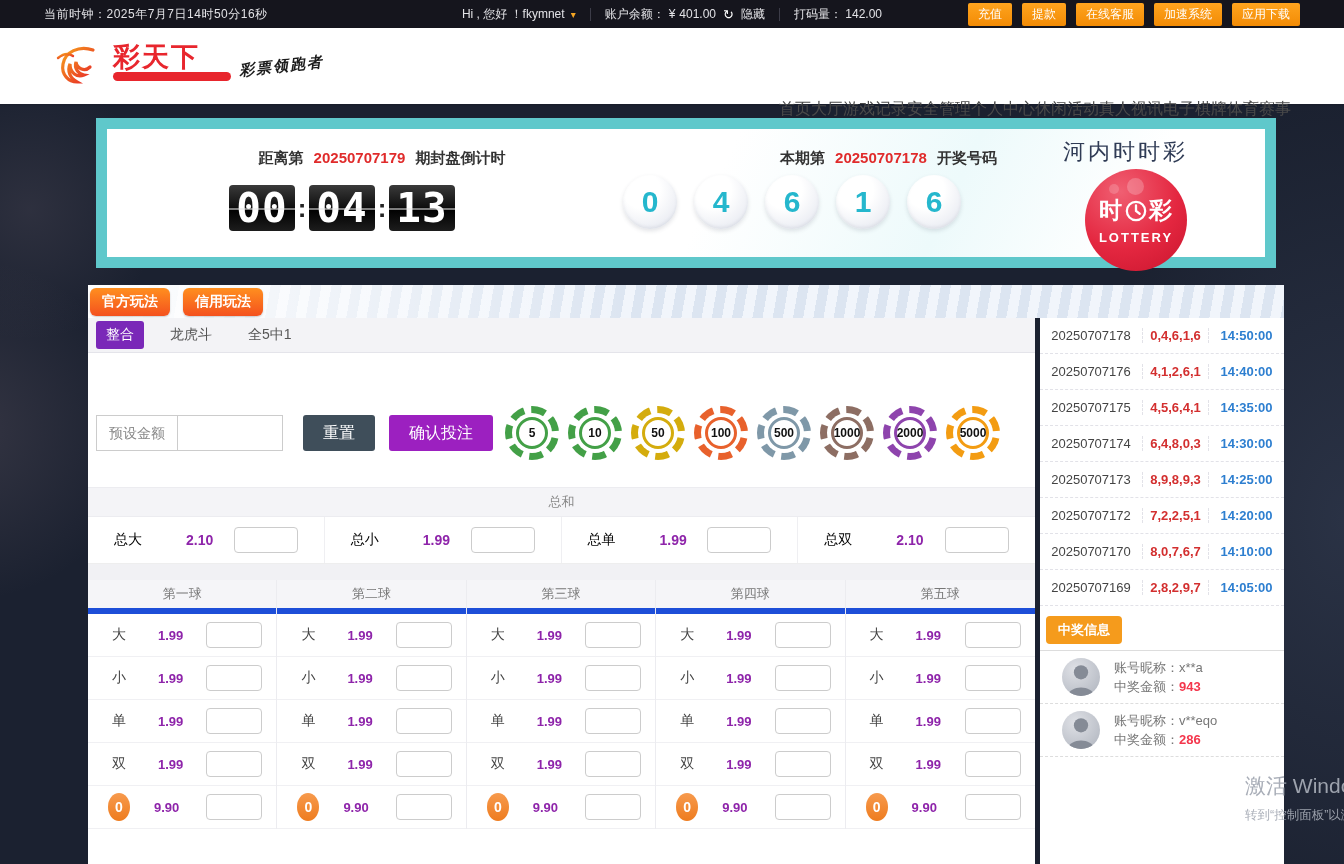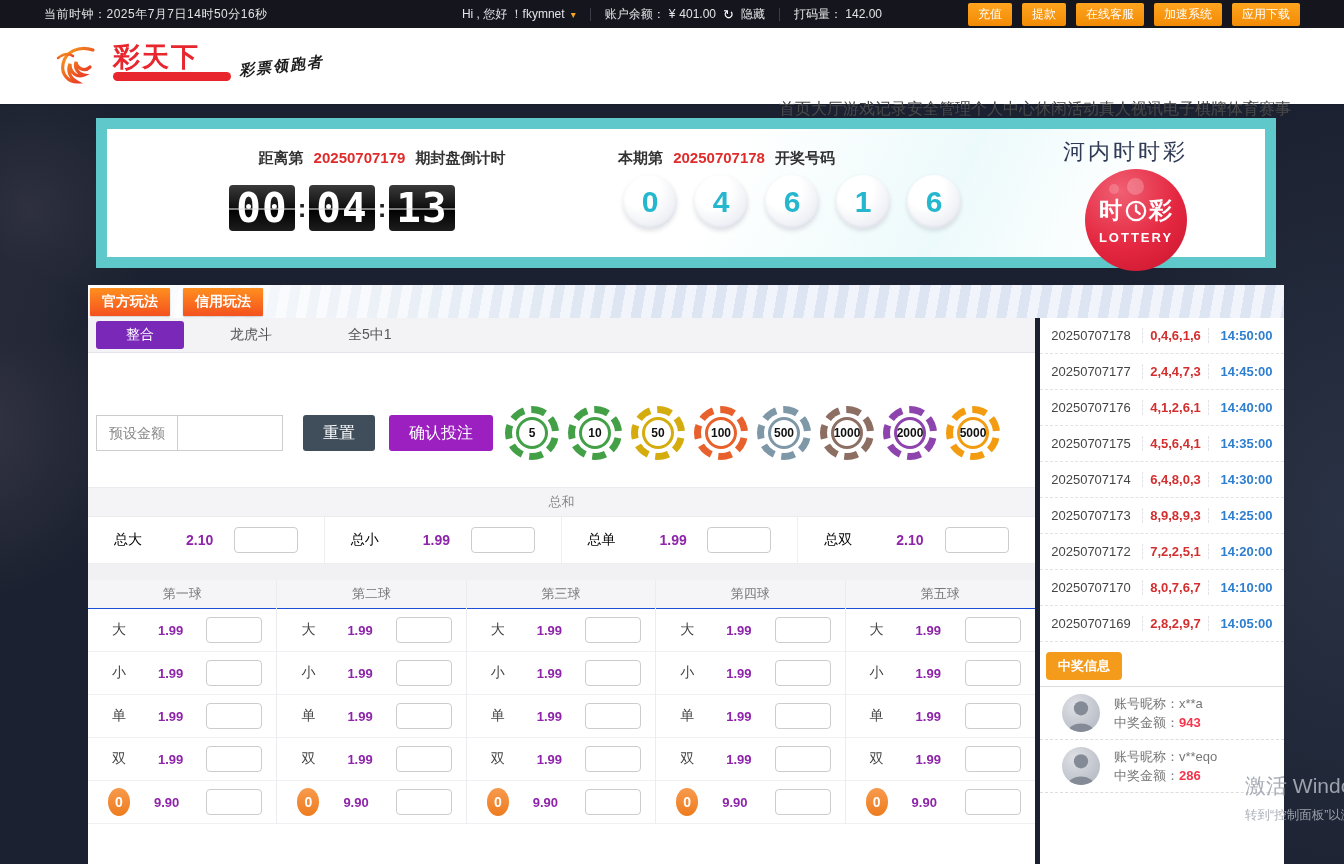--- a/index.html
+++ b/index.html
@@ -43,48 +43,48 @@
   .banner-in{position:relative;height:128px;background:linear-gradient(115deg,#ffffff 52%,#edfafb 72%,#ffffff 88%);}
   .cd-label{position:absolute;left:90px;top:20px;width:370px;text-align:center;font-size:15px;font-weight:bold;color:#333;}
   .red-num{color:#e02b2b;margin:0 6px;}
   .flipclock{position:absolute;left:122px;top:56px;display:flex;align-items:center;}
   .flip{width:66px;height:46px;border-radius:4px;background:linear-gradient(#3a3a3a,#101010 48%,#000 52%,#1d1d1d);
     color:#fff;font-family:"DejaVu Sans Mono",monospace;font-weight:bold;font-size:41px;line-height:46px;
     text-align:center;position:relative;letter-spacing:1px;}
   .flip::after{content:"";position:absolute;left:0;right:0;top:50%;height:2px;background:rgba(230,230,230,.55);}
   .colon{width:14px;text-align:center;font-weight:bold;font-size:26px;color:#222;}
   .colon::before{content:":";}
-  .draw-label{position:absolute;left:511px;top:20px;width:360px;text-align:left;font-size:15px;font-weight:bold;color:#333;}
+  .draw-label{position:absolute;left:530px;top:20px;width:360px;text-align:right;font-size:15px;font-weight:bold;color:#333;}
   .balls{position:absolute;left:516px;top:46px;display:flex;gap:17px;}
   .ball{width:54px;height:54px;border-radius:50%;
     background:radial-gradient(circle at 35% 28%,#ffffff 35%,#eceef4 75%,#e2e5ee);
     box-shadow:0 2px 4px rgba(60,70,90,.15), inset 0 -2px 3px rgba(120,130,150,.12);
     color:#25b7cd;font-size:30px;font-weight:bold;display:flex;align-items:center;justify-content:center;}
   .game-name{position:absolute;left:956px;top:8px;font-size:22px;color:#2f3b55;letter-spacing:3px;}
   .lottery-logo{position:absolute;left:978px;top:40px;width:102px;height:102px;border-radius:50%;
     background:radial-gradient(circle at 35% 22%,#f05f72,#e42740 55%,#c9152e);
     display:flex;flex-direction:column;align-items:center;justify-content:center;color:#fff;}
   .lottery-logo::before{content:"";position:absolute;top:9px;left:42px;width:17px;height:17px;border-radius:50%;background:rgba(255,255,255,.22);}
   .lottery-logo::after{content:"";position:absolute;top:15px;left:24px;width:10px;height:10px;border-radius:50%;background:rgba(255,255,255,.18);}
   .ll-line{display:flex;align-items:center;gap:2px;font-size:23px;font-weight:bold;letter-spacing:1px;}
   .ll-sub{font-size:13px;font-weight:bold;letter-spacing:2px;margin-top:4px;}
   
   .playband{position:absolute;left:0;top:167px;width:1196px;height:33px;
     background:linear-gradient(90deg,#ffffff 0,rgba(255,255,255,0) 45%),
       repeating-linear-gradient(100deg,#dce5f1 0 10px,#f1f5fb 10px 20px);}
   .play-tabs{position:absolute;left:2px;top:3px;display:flex;gap:13px;}
   .play-tab{background:linear-gradient(#ff8f1f,#f4511e);color:#fff;font-size:14px;font-weight:bold;
-    padding:5px 12px;border-radius:1px;cursor:pointer;box-shadow:0 1px 2px rgba(0,0,0,.2);}
+    padding:5px 12px;border-radius:6px;cursor:pointer;box-shadow:0 1px 2px rgba(0,0,0,.2);}
   
   .main-row{position:absolute;left:0;top:200px;width:1196px;display:flex;}
   .lpanel{width:947px;background:#fff;height:560px;margin-right:5px;overflow:hidden;}
   .rpanel{width:244px;background:#fff;height:560px;overflow:hidden;}
   
   .subtabs{height:34px;background:#f3f3f6;border-bottom:1px solid #e4e4ea;display:flex;align-items:center;padding-left:8px;gap:16px;}
-  .subtab{font-size:14px;color:#555;padding:5px 30px;cursor:pointer;}
+  .subtab{font-size:14px;color:#555;padding:5px 10px;cursor:pointer;}
   .subtab.active{background:#7a28b8;color:#fff;border-radius:3px;}
   
   .controls{margin-top:52px;height:56px;display:flex;align-items:center;padding:0 8px;}
   .preset{display:flex;border:1px solid #ccc;height:34px;background:#fff;}
   .preset-label{padding:0 12px;line-height:34px;color:#888;font-size:14px;white-space:nowrap;}
   .preset input{width:92px;border:none;border-left:1px solid #ccc;outline:none;font-size:14px;padding:0 6px;}
   .btn-reset{width:72px;height:36px;background:#3f4e5a;color:#fff;font-size:16px;border:none;border-radius:3px;margin-left:20px;cursor:pointer;}
   .btn-confirm{width:104px;height:36px;background:#9c20c0;color:#fff;font-size:16px;border:none;border-radius:3px;margin-left:14px;cursor:pointer;}
   .chips{display:flex;margin-left:12px;gap:9px;}
   .chip{width:40px;height:40px;border:7px dashed var(--c);border-radius:50%;background:#fff;
@@ -108,21 +108,21 @@
   .scell{width:25%;display:flex;align-items:center;border-right:1px solid #efeff2;box-sizing:border-box;cursor:pointer;}
   .scell:last-child{border-right:none;}
   .scell .lbl{margin-left:26px;font-size:14px;color:#000000;}
   .scell .odds{margin-left:44px;color:#8e24aa;font-weight:bold;font-size:14px;}
   .scell input{margin-left:auto;margin-right:26px;}
   .gap{height:16px;background:#f1f1f4;}
   
   .ballgrid{display:flex;}
   .bcol{width:20%;box-sizing:border-box;border-right:1px solid #ececf0;}
   .bcol:last-child{border-right:none;}
-  .bhead{height:28px;background:#f5f5f8;border-bottom:1px solid #1d4ed8;text-align:center;line-height:28px;font-size:13px;color:#777;}
+  .bhead{height:28px;background:#f5f5f8;border-bottom:6px solid #1d4ed8;text-align:center;line-height:28px;font-size:13px;color:#777;}
   .bcell{height:42px;display:flex;align-items:center;border-bottom:1px solid #f0f0f3;cursor:pointer;}
   .blabel{margin-left:24px;font-size:14px;color:#444;min-width:22px;}
   .blabel.badge{background:linear-gradient(#f79a4d,#ee7c1f);color:#fff;font-weight:bold;width:22px;height:28px;
     border-radius:50%;display:flex;align-items:center;justify-content:center;margin-left:20px;}
   .bodds{margin-left:24px;color:#8e24aa;font-weight:bold;font-size:13px;}
   .bet-input{width:56px;height:26px;border:1px solid #ccc;border-radius:4px;margin-left:auto;margin-right:14px;outline:none;box-sizing:border-box;}
   .scell input.bet-input{width:64px;}
   
   .rhead{height:36px;background:#f5f6f8;border-bottom:1px solid #e5e5ea;display:flex;align-items:center;font-size:13px;color:#666;}
   .rhead span,.rrow span{display:block;text-align:center;}
@@ -512,25 +512,20 @@
 
     <div class="rpanel">
       <div>
 
           <div class="rrow">
             <span class="c1">20250707178</span>
             <span class="c2">0,4,6,1,6</span>
             <span class="c3">14:50:00</span>
           </div>
 
-          <div class="rrow">
-            <span class="c1">20250707177</span>
-            <span class="c2">2,4,4,7,3</span>
-            <span class="c3">14:45:00</span>
-          </div>
 
           <div class="rrow">
             <span class="c1">20250707176</span>
             <span class="c2">4,1,2,6,1</span>
             <span class="c3">14:40:00</span>
           </div>
 
           <div class="rrow">
             <span class="c1">20250707175</span>
             <span class="c2">4,5,6,4,1</span>

